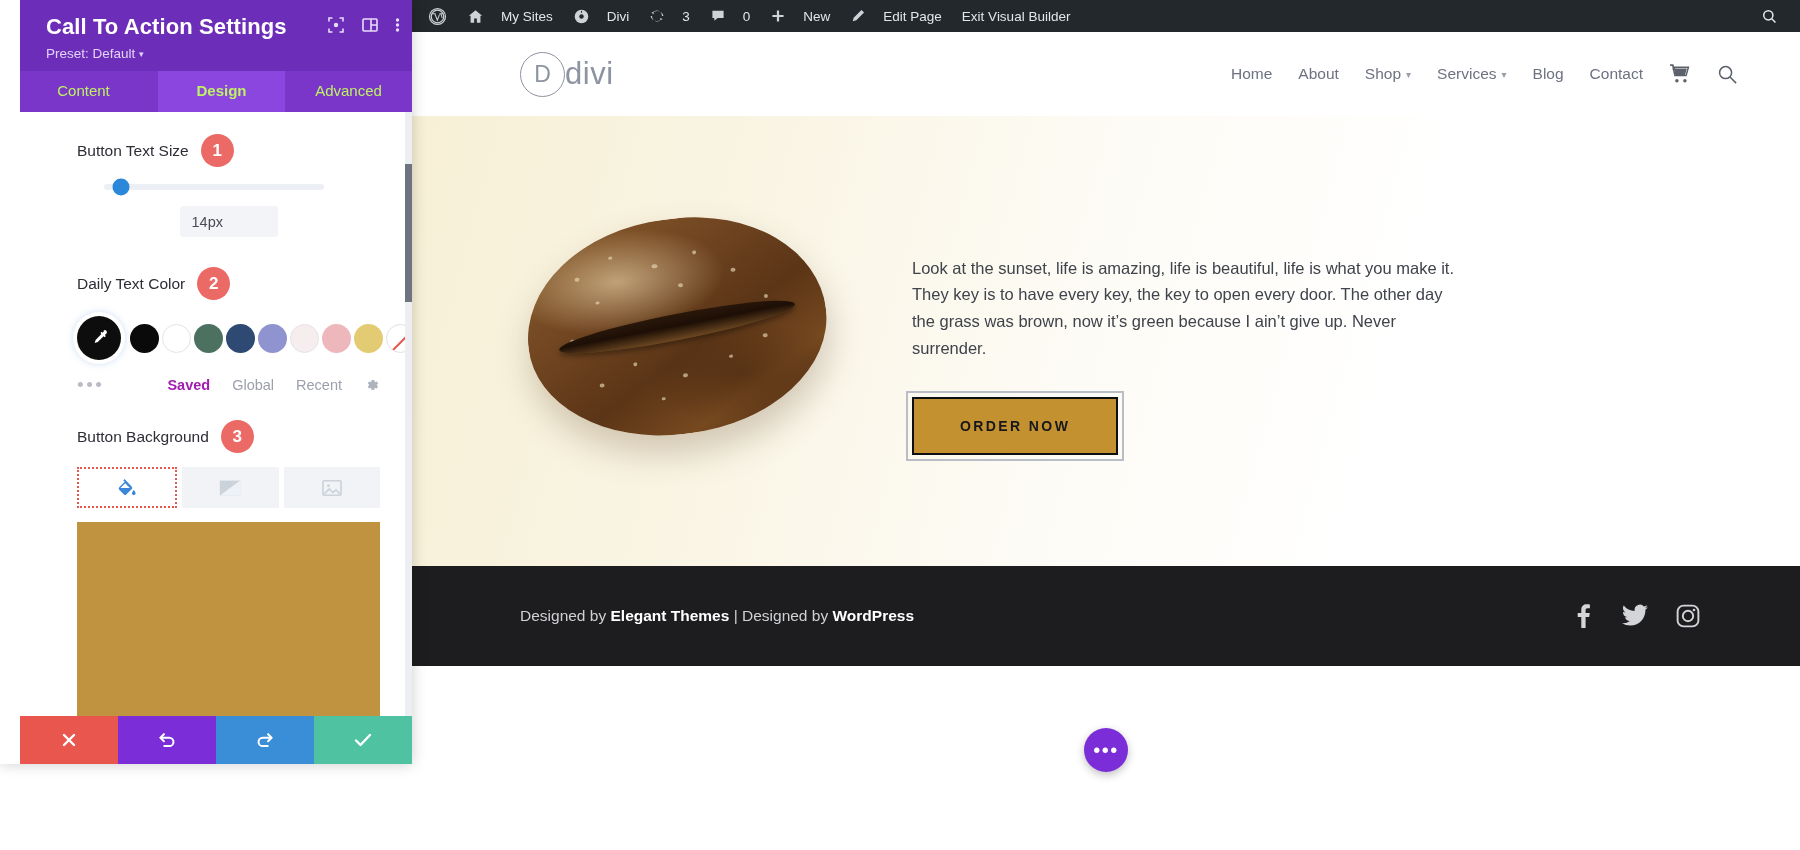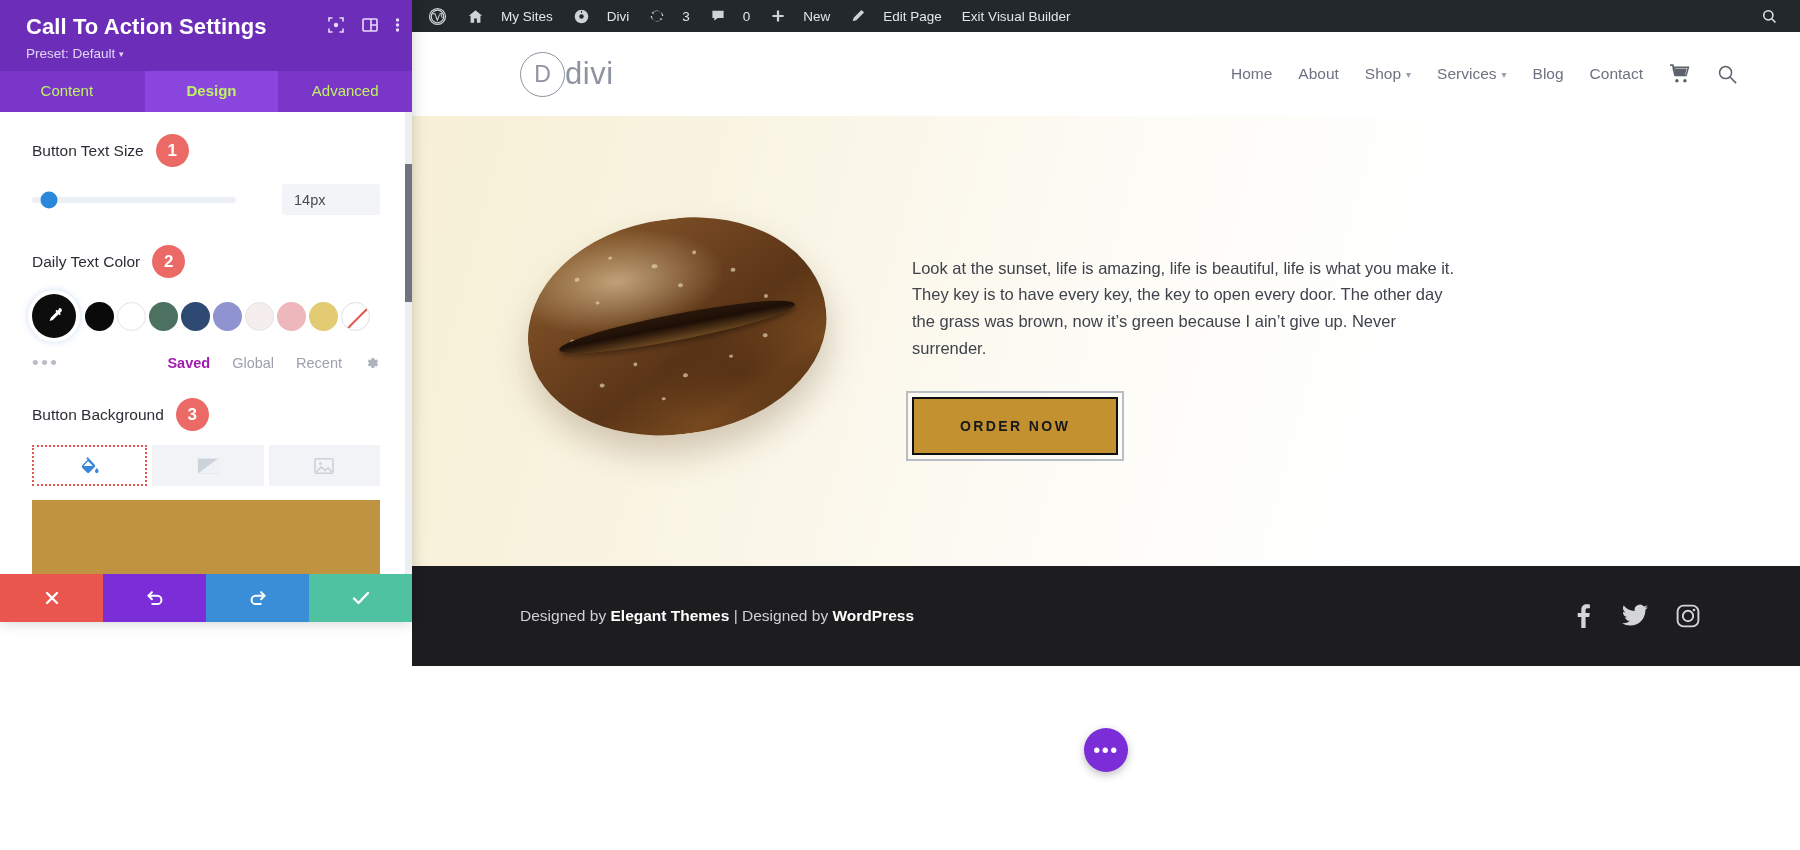--- a/index.html
+++ b/index.html
@@ -6,25 +6,26 @@
   html, body {
     width: 1800px; height: 850px;
     font-family: "Liberation Sans", sans-serif;
     overflow: hidden; background: #fff;
   }
   #root { position: relative; width: 1800px; height: 850px; }
 
   
   #settings-panel {
     position: absolute; left: 0; top: 0;
-    width: 412px; height: 622px;
+    width: 412px; height: 764px;
     background: #fff;
     display: flex; flex-direction: column;
     box-shadow: 0 0 14px rgba(0,0,0,.2);
     z-index: 40;
+    padding-left: 20px;
   }
   .panel-header {
     background: #6c2eb9; color: #fff;
     padding: 14px 18px 10px 26px;
     position: relative;
   }
   .panel-title {
     font-size: 22px; font-weight: bold; letter-spacing: .1px;
     line-height: 1.2;
   }
@@ -42,36 +43,36 @@
   .panel-tab {
     flex: 1; text-align: center; padding: 11px 0 13px;
     color: #bef264; font-size: 15px; cursor: pointer;
   }
   .panel-tab.active { background: #8c46e0; font-weight: 600; margin-left: 11px; }
 
   .panel-body {
     flex: 1; overflow: hidden; position: relative;
     background: #fff; padding: 0 0 0 0;
   }
-  .panel-scroll { padding: 22px 32px 10px 32px; position: relative; }
+  .panel-scroll { padding: 22px 32px 10px 32px; position: relative; margin-left: 25px; }
 
   .field-label {
     font-size: 15.5px; color: #2d2d36; font-weight: 500;
     display: flex; align-items: center; gap: 0;
   }
   .badge {
     display: inline-flex; align-items: center; justify-content: center;
     width: 33px; height: 33px; border-radius: 50%;
     background: #ec6a65; color: #fff; font-size: 17px; font-weight: bold;
     margin-left: 12px; flex: none;
   }
 
   
   .slider-row {
-    display: flex; align-items: center; margin-top: 17px; gap: 16px;
+    display: flex; align-items: center; margin-top: 17px; gap: 16px; flex-direction: column;
   }
   .slider-track {
     position: relative; width: 220px; height: 6px;
     background: #eceff4; border-radius: 3px; margin-right: 30px;
   }
   .slider-knob {
     position: absolute; left: 17px; top: 50%;
     width: 17px; height: 17px; border-radius: 50%;
     background: #2b87da; transform: translate(-50%, -50%);
     cursor: grab;

